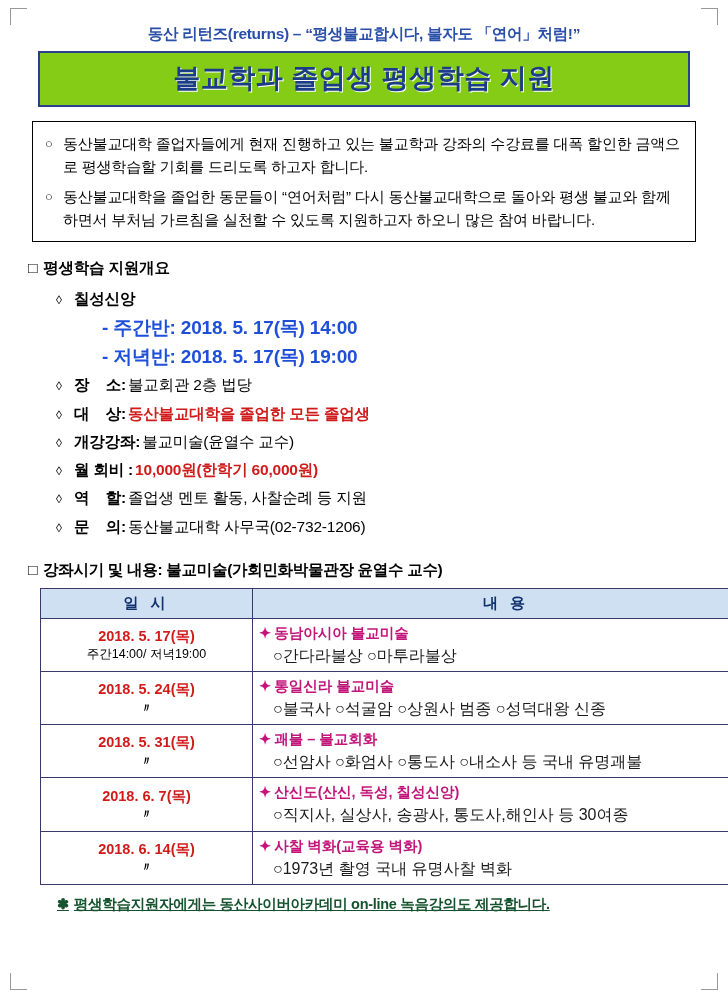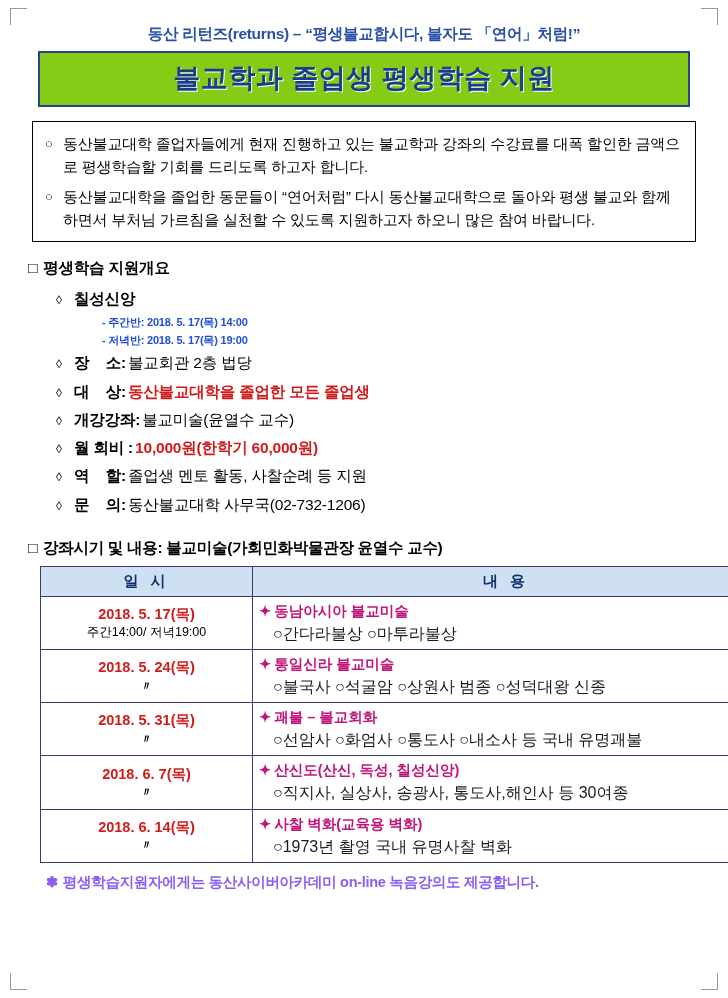--- a/index.html
+++ b/index.html
@@ -92,21 +92,21 @@
     align-items: baseline;
     font-size: 15.5px;
     line-height: 1.5;
     margin-bottom: 5px;
     letter-spacing: -0.2px;
   }
   .row .dia { width: 18px; flex: 0 0 18px; font-size: 12px; }
   .row .lbl { font-weight: bold; white-space: pre; }
   .row .val { margin-left: 2px; }
   .sub {
-    font-size: 11px;
+    font-size: 19px;
     margin: 1px 0 3px 46px;
     letter-spacing: -0.2px;
   }
   .blue { color: #1f4fd8; }
   .red  { color: #d01b1b; }
   .bold { font-weight: bold; }
 
   .sec-head2 {
     font-size: 15.5px;
     font-weight: bold;
@@ -170,25 +170,26 @@
   }
   td.content .c-title .mk { margin-right: 3px; }
   td.content .c-sub {
     color: #1a1a1a;
     display: block;
     padding-left: 14px;
     font-size: 16px;
   }
 
   .footnote {
-    margin: 10px 0 0 20px;
+    margin: 10px 0 0 31px;
     font-size: 14.5px;
     font-weight: bold;
-    color: #8b5cf6;
+    color: #14532d;
     letter-spacing: -0.3px;
+    text-decoration: underline;
   }
   .footnote .star { margin-right: 5px; }
 </style>
 </head>
 <body>
 
 <div class="page">
 
   <div class="crop tl"></div>
   <div class="crop tr"></div>

